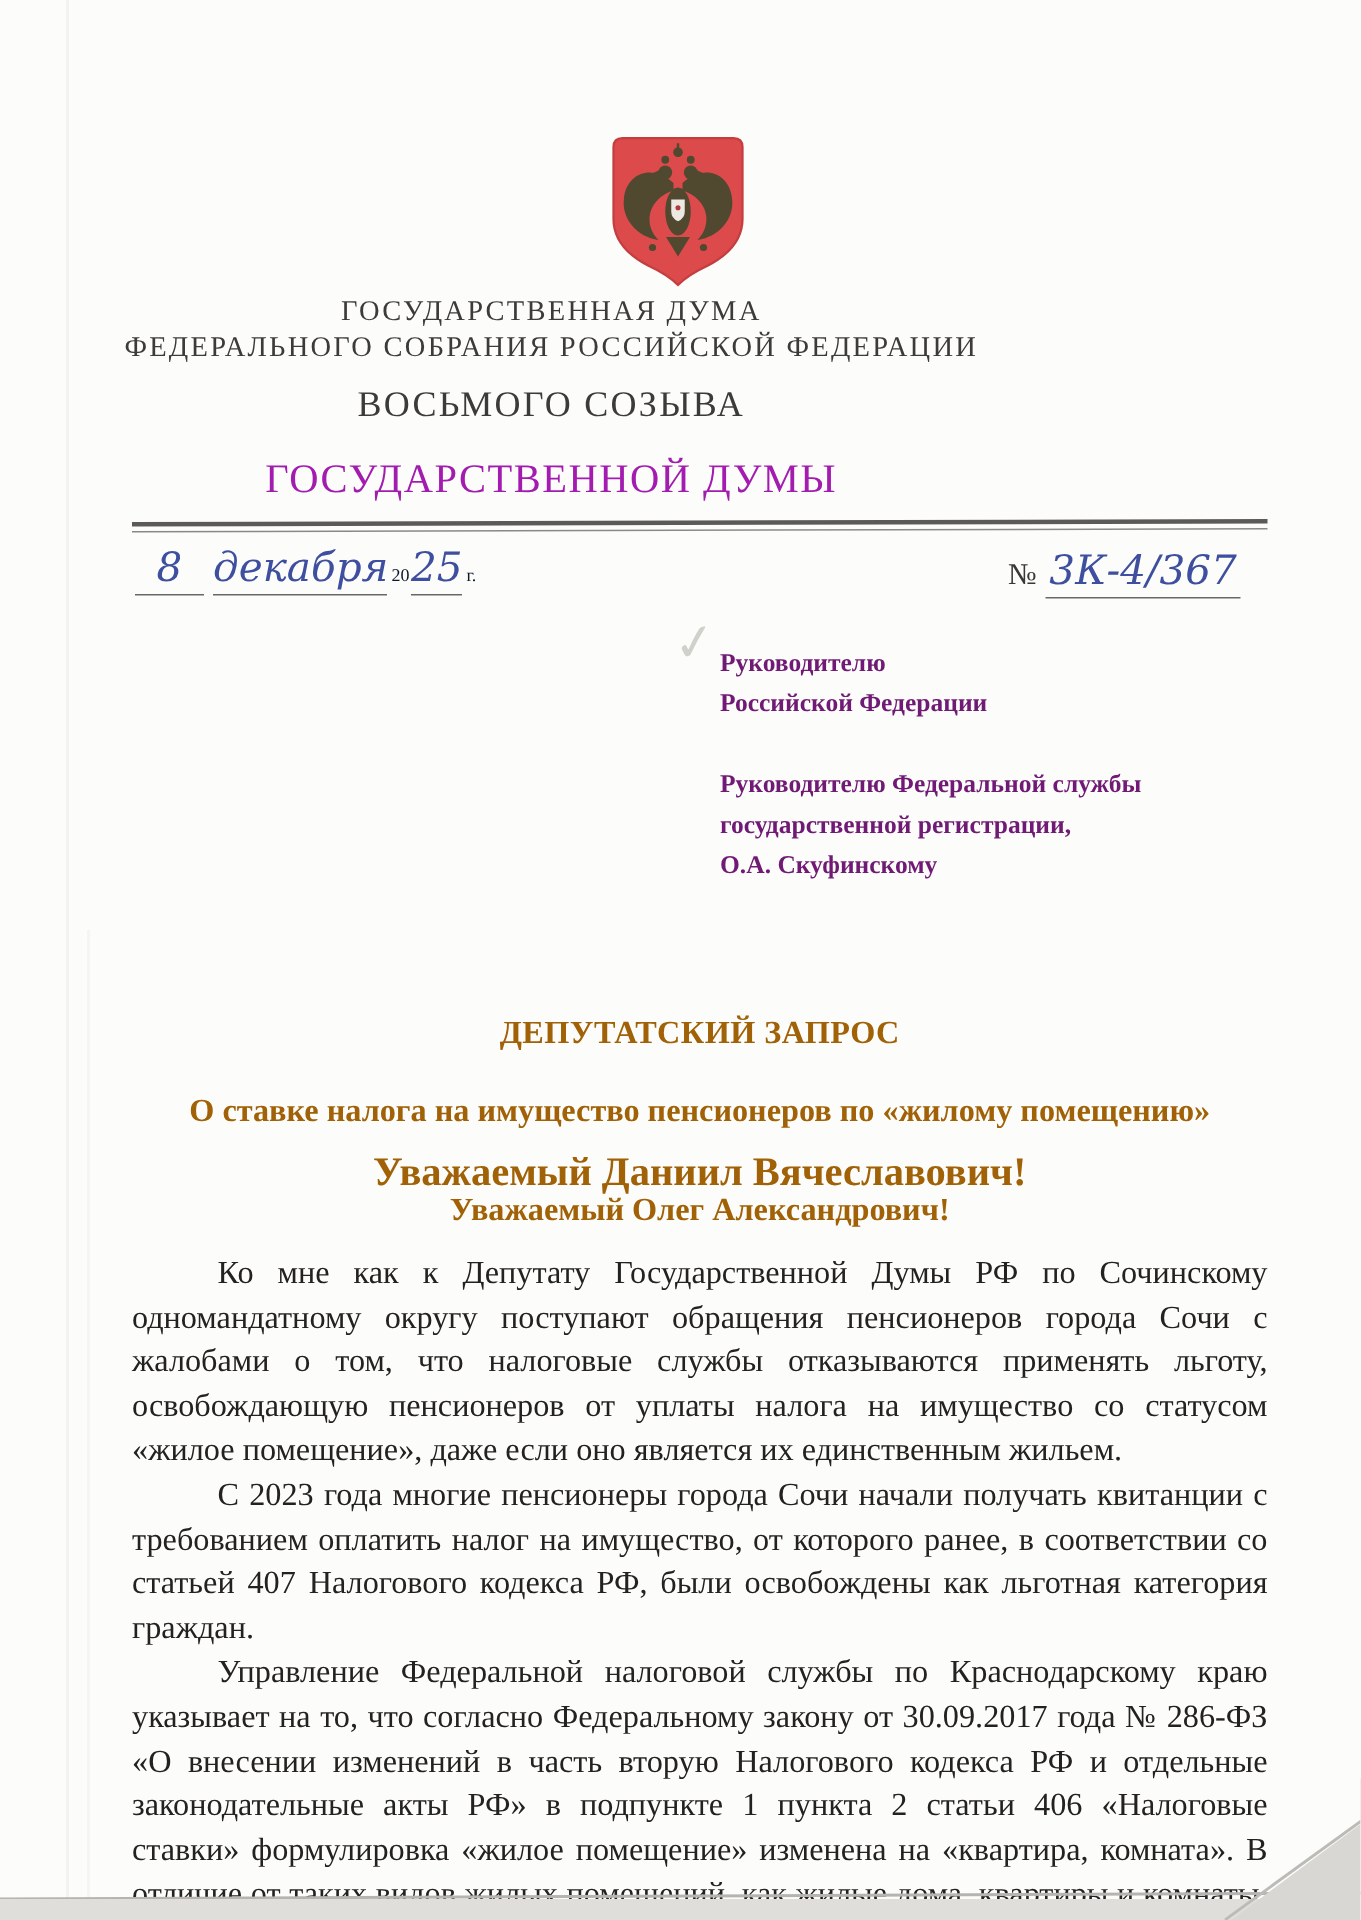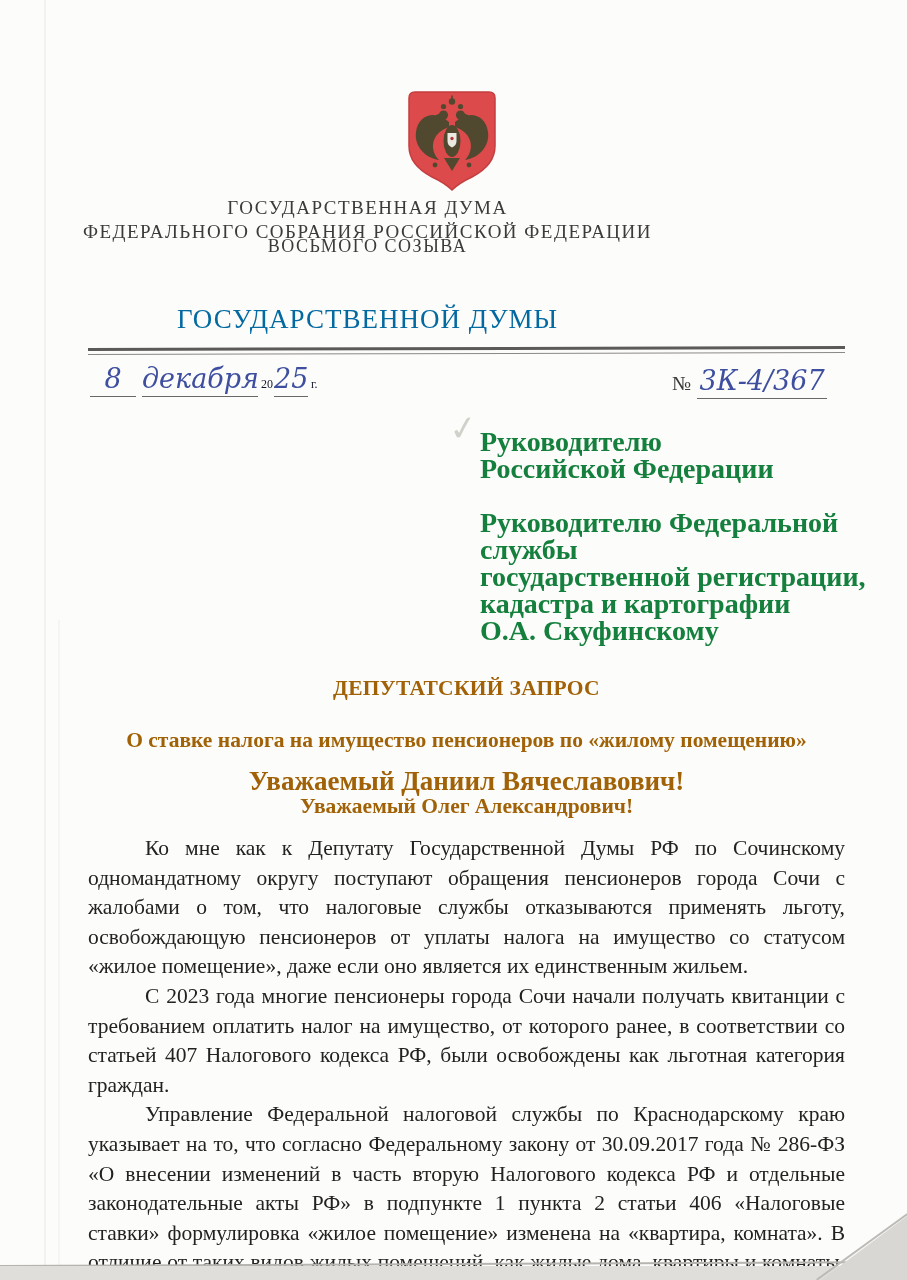--- a/index.html
+++ b/index.html
@@ -15,37 +15,37 @@
   .bottom-strip{position:absolute;left:0;right:0;top:1266px;bottom:0;background:#e0dedb;}
   .bottom-edge{position:absolute;left:0;width:920px;top:1263px;height:2px;background:#b6b4b1;transform:rotate(-0.25deg);}
   .corner-cut{position:absolute;right:0;bottom:0;width:86px;height:64px;background:#d9d7d4;
     clip-path:polygon(0 100%,100% 0,100% 100%);}
   .corner-edge{position:absolute;left:806px;top:1246px;width:112px;height:2px;background:#bdbbb8;transform:rotate(-36deg);}
   
   .emblem{position:absolute;left:405px;top:88px;width:94px;height:106px;}
   .org{position:absolute;left:0;width:735px;text-align:center;color:#3d3b39;}
   .org-1{top:197px;font-size:19px;letter-spacing:1.5px;}
   .org-2{top:221px;font-size:19px;letter-spacing:1.5px;}
-  .org-3{top:236px;font-size:18px;letter-spacing:1.5px;}
+  .org-3{top:257px;font-size:24px;letter-spacing:1.5px;}
   .role-1{top:273px;font-size:29px;font-weight:bold;letter-spacing:12px;text-indent:12px;color:#33312f;}
-  .role-2{top:304px;font-size:27px;letter-spacing:1px;color:#0369a1;}
+  .role-2{top:304px;font-size:27px;letter-spacing:1px;color:#a21caf;}
   
   .double-rule{position:absolute;left:88px;top:347px;width:757px;height:3px;
     border-top:3px solid #5c5a58;border-bottom:1px solid #8b8987;transform:rotate(-0.15deg);}
   .date-row{position:absolute;left:90px;top:362px;display:inline-flex;align-items:baseline;}
   .hw{font-family:"DejaVu Serif", serif;font-style:italic;color:#3e4f9f;font-size:27px;}
   .seg{display:inline-block;border-bottom:1.5px solid #6a6866;text-align:center;line-height:1.25;}
   .pr{font-size:12px;color:#0f172a;margin:0 3px;}
   .ref-row{position:absolute;left:672px;top:364px;display:inline-flex;align-items:baseline;}
   .ref-label{font-size:20px;color:#3a3836;margin-right:6px;}
   
   .checkmark{position:absolute;left:449px;top:408px;font-size:34px;color:#c3c2bc;
     transform:rotate(-8deg);opacity:.75;}
-  .addr{position:absolute;left:480px;top:428px;font-weight:bold;font-size:28px;
-    line-height:27px;color:#15803d;}
+  .addr{position:absolute;left:480px;top:428px;font-weight:bold;font-size:17px;
+    line-height:27px;color:#701a75;}
   .addr-group{margin-bottom:27px;}
   
   .center-col{position:absolute;left:88px;width:757px;text-align:center;font-weight:bold;color:#a16207;}
   .req-title{top:676px;font-size:21.5px;letter-spacing:.3px;}
   .req-subject{top:728px;font-size:21.5px;}
   .sal-1{top:766px;font-size:27px;}
   .sal-2{top:794px;font-size:21.5px;}
   
   .body-text{position:absolute;left:88px;top:834px;width:757px;
     font-size:21.5px;line-height:29.6px;text-align:justify;color:#242220;}
@@ -107,21 +107,20 @@
   <div class="checkmark">✓</div>
 
   <div class="addr">
     <div class="addr-group">
       <div>Руководителю</div>
       <div>Российской Федерации</div>
     </div>
     <div class="addr-group">
       <div>Руководителю Федеральной службы</div>
       <div>государственной регистрации,</div>
-      <div>кадастра и картографии</div>
       <div>О.А. Скуфинскому</div>
     </div>
   </div>
 
   <div class="center-col req-title">ДЕПУТАТСКИЙ ЗАПРОС</div>
   <div class="center-col req-subject">О ставке налога на имущество пенсионеров по «жилому помещению»</div>
   <div class="center-col sal-1">Уважаемый Даниил Вячеславович!</div>
   <div class="center-col sal-2">Уважаемый Олег Александрович!</div>
 
   <div class="body-text">

